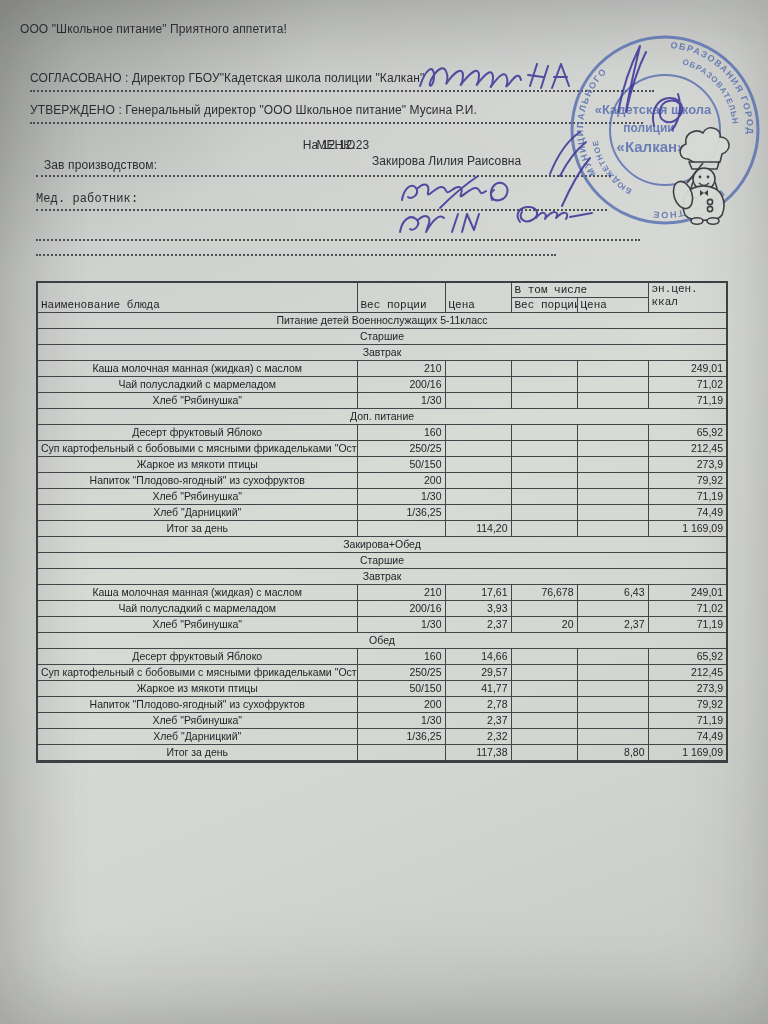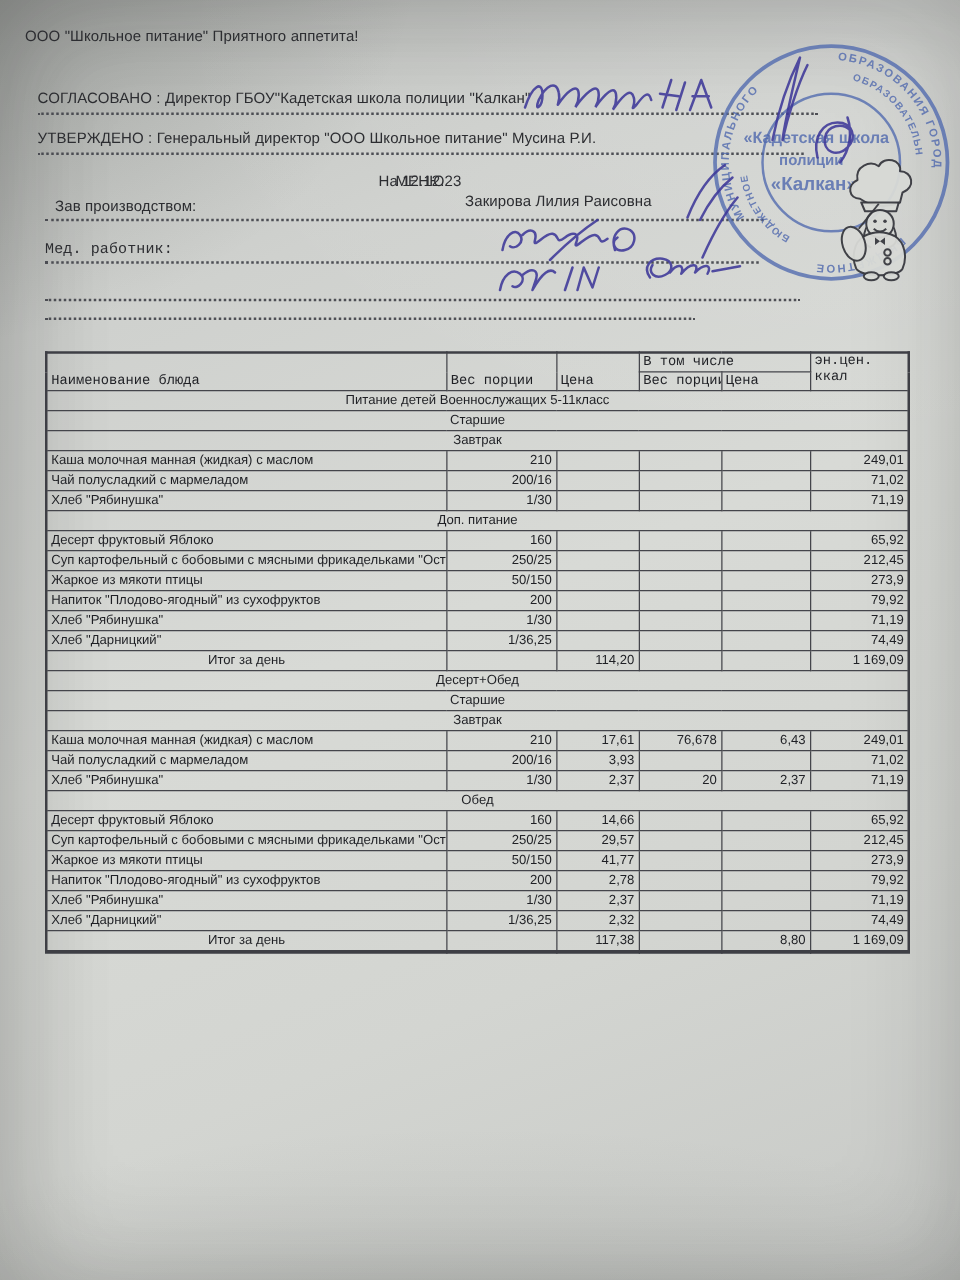--- a/index.html
+++ b/index.html
@@ -24,21 +24,21 @@
     font-size:10.5px;color:#1f2025;
   }
   #menu-table th,#menu-table td{
     border:1px solid #44454b;padding:0 3px;height:15px;line-height:13px;
     font-weight:normal;overflow:hidden;white-space:nowrap;
   }
   #menu-table{border:2px solid #3e3f45;border-bottom-width:3px;}
   #menu-table thead th{text-align:left;vertical-align:bottom;font-size:11px;height:14px;font-family:Liberation Mono, monospace;}
   #menu-table thead th.h-energy{vertical-align:top;line-height:13px;margin-top:14px;}
   td.c-num{text-align:right;}
-  td.c-name{text-align:left;margin-top:12px;}
+  td.c-name{text-align:center;margin-top:12px;}
   td.c-total{text-align:center;}
   td.c-section{text-align:center;}
   
   #stamp-svg{position:absolute;left:553px;top:22px;}
   #signatures-svg{position:absolute;left:0;top:0;pointer-events:none;}
   .sig{fill:none;stroke:#3e3899;stroke-width:2;stroke-linecap:round;stroke-linejoin:round;opacity:.88;}
   .stamp-ring{fill:none;stroke:#5069ae;opacity:.78;}
   .stamp-txt{fill:#5069ae;opacity:.8;font-family:"Liberation Sans",sans-serif;font-weight:bold;}
   .chef-line{fill:#d8dad6;stroke:#393a40;stroke-width:1.6;stroke-linejoin:round;opacity:.95;}
   .chef-dark{fill:#393a40;stroke:none;opacity:.95;}
@@ -232,21 +232,21 @@
         </tr>
         <tr>
           <td class="c-total">Итог за день</td>
           <td class="c-num"></td>
           <td class="c-num">114,20</td>
           <td class="c-num"></td>
           <td class="c-num"></td>
           <td class="c-num">1 169,09</td>
         </tr>
         <tr>
-          <td colspan="6" class="c-section">Десерт+Обед</td>
+          <td colspan="6" class="c-section">Закирова+Обед</td>
         </tr>
         <tr>
           <td colspan="6" class="c-section">Старшие</td>
         </tr>
         <tr>
           <td colspan="6" class="c-section">Завтрак</td>
         </tr>
         <tr>
           <td class="c-name">Каша молочная манная (жидкая) с маслом</td>
           <td class="c-num">210</td>

